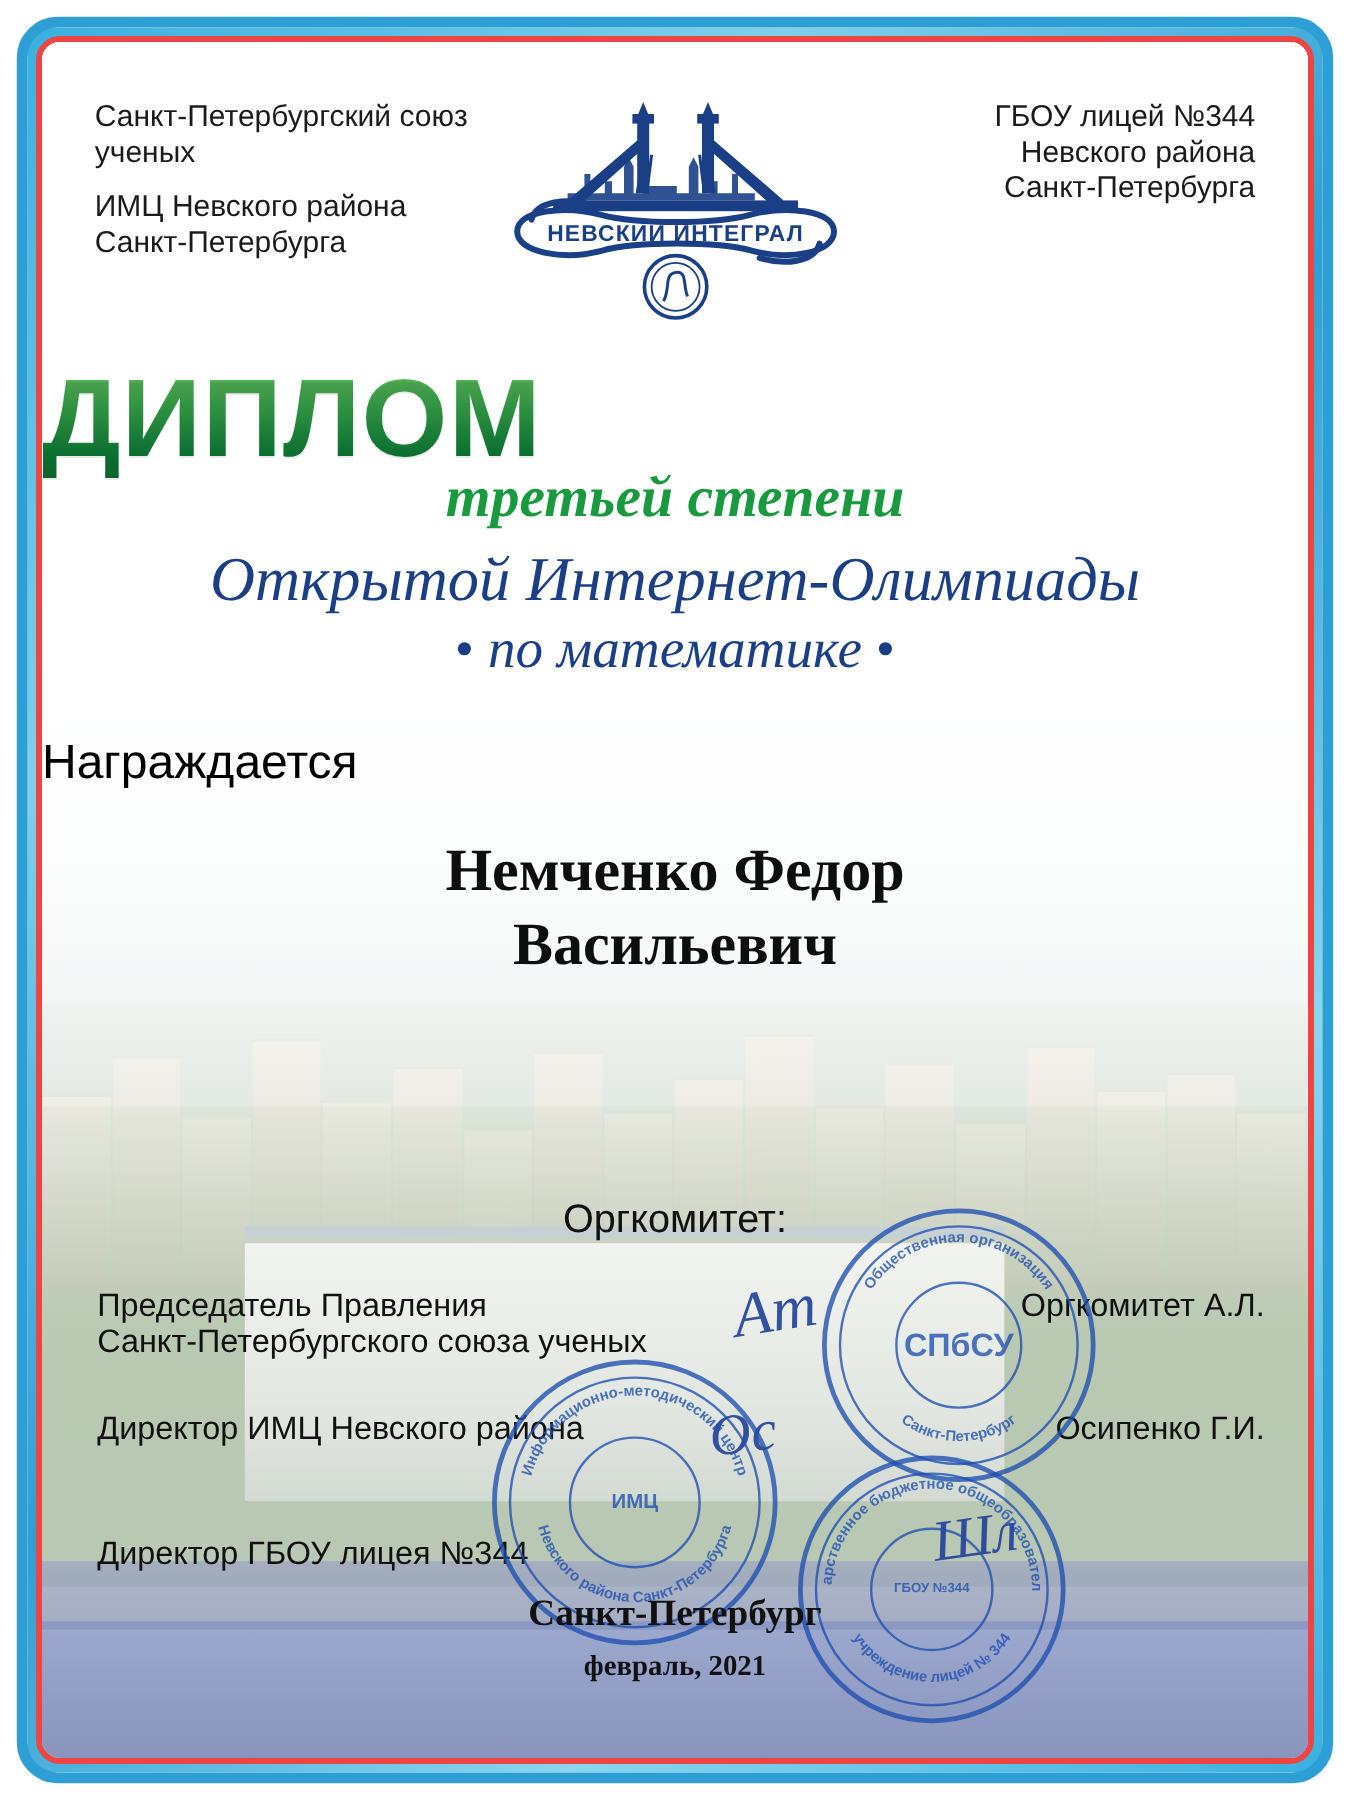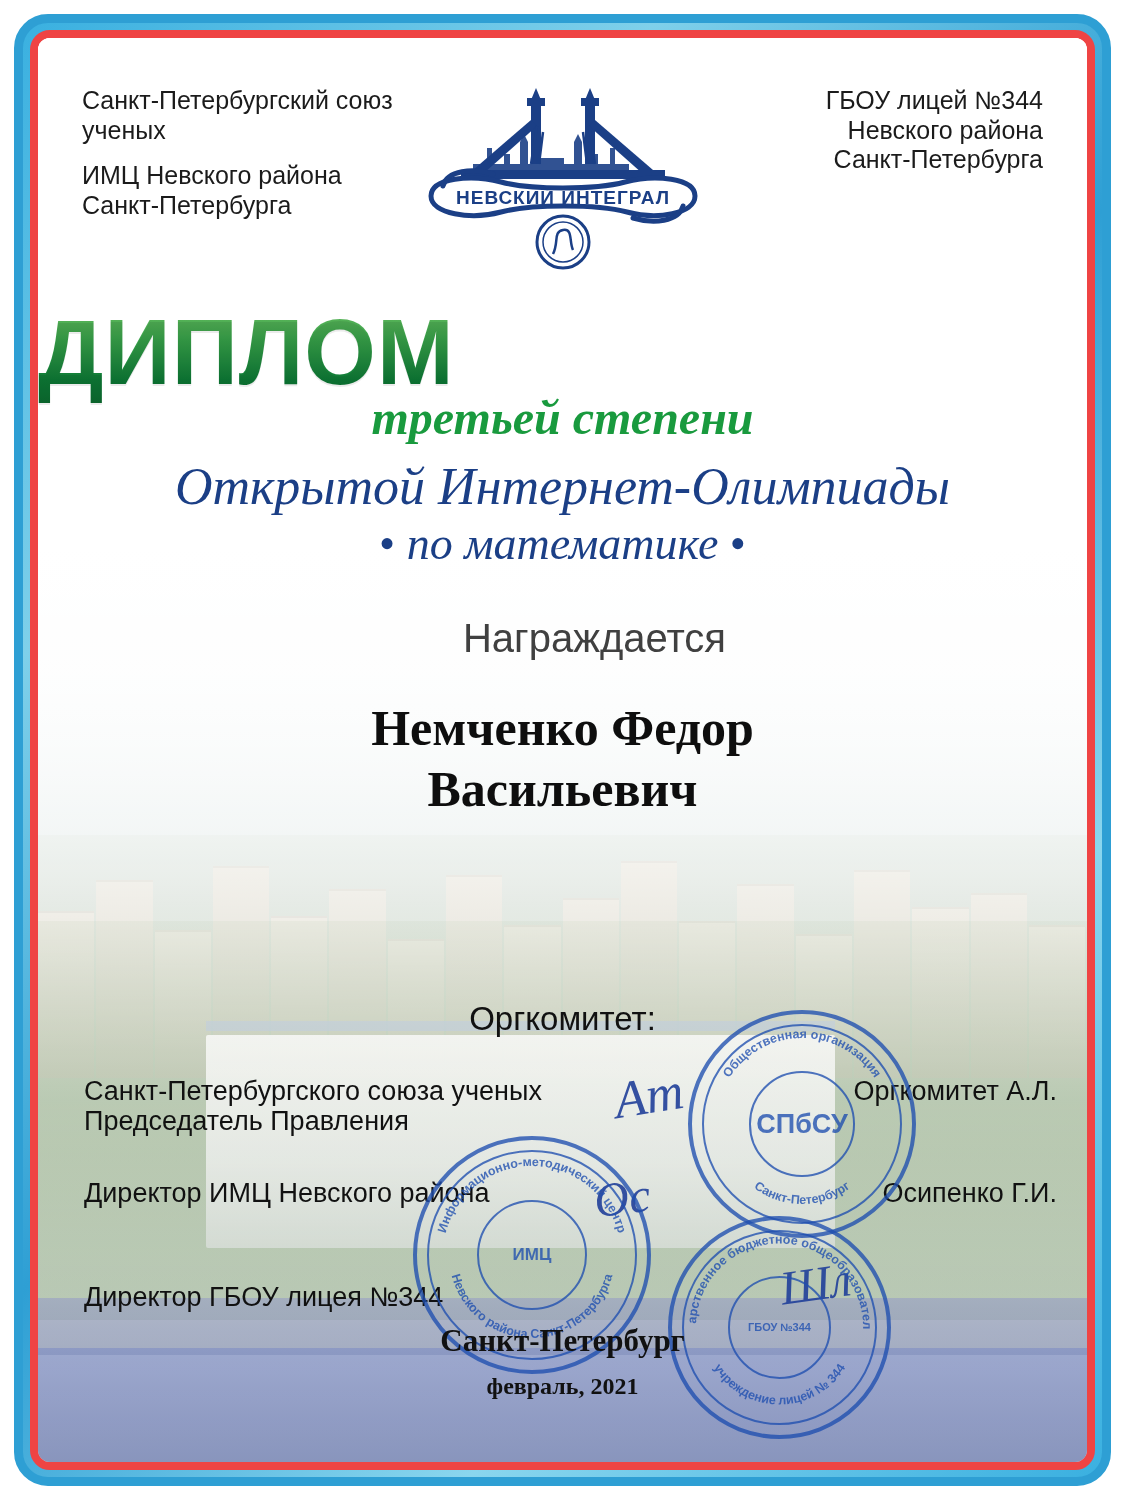--- a/index.html
+++ b/index.html
@@ -23,21 +23,21 @@
     width: 1097px; height: 1472px;
     border: 9px solid #2e9fd4;
     border-radius: 34px;
     box-sizing: border-box;
     background: linear-gradient(135deg,#3ab0e0 0%,#7fd0ea 25%,#2e9fd4 50%,#8ad6ee 75%,#3ab0e0 100%);
   }
   .border-inner {
     position: absolute;
     left: 30px; top: 30px;
     width: 1065px; height: 1440px;
-    border: 8px solid #ef4444;
+    border: 5px solid #ef4444;
     border-radius: 20px;
     box-sizing: border-box;
     background: #ffffff;
     overflow: hidden;
   }
 
   
   .bg-photo {
     position: absolute;
     left: 0; top: 0;
@@ -175,24 +175,23 @@
   }
   .title-olymp .line2 {
     display: block;
     font-size: 46px;
   }
   .dot { color: #1b3f86; font-style: normal; }
 
   .awarded {
     position: absolute;
     top: 578px; left: 0; width: 100%;
-    text-align: center;
+    text-align: left;
     font-size: 40px;
-    color: #404040;
-    margin-left: 32px;
+    color: #000000;
   }
   .recipient {
     position: absolute;
     top: 660px; left: 0; width: 100%;
     text-align: center;
     font-family: "Liberation Serif", serif;
     font-weight: bold;
     font-size: 50px;
     color: #0e0e0e;
     line-height: 1.22;
@@ -399,22 +398,22 @@
       <div class="awarded">Награждается</div>
       <div class="recipient">
         <div>Немченко Федор</div>
         <div>Васильевич</div>
       </div>
 
       <div class="orgcom">Оргкомитет:</div>
 
       <div class="sig-row" id="sig1">
         <div class="left">
+          <div>Председатель Правления</div>
           <div>Санкт-Петербургского союза ученых</div>
-          <div>Председатель Правления</div>
         </div>
         <div class="right">Оргкомитет А.Л.</div>
       </div>
 
       <div class="sig-row" id="sig2">
         <div class="left">Директор ИМЦ Невского района</div>
         <div class="right">Осипенко Г.И.</div>
       </div>
 
       <div class="sig-row" id="sig3">

